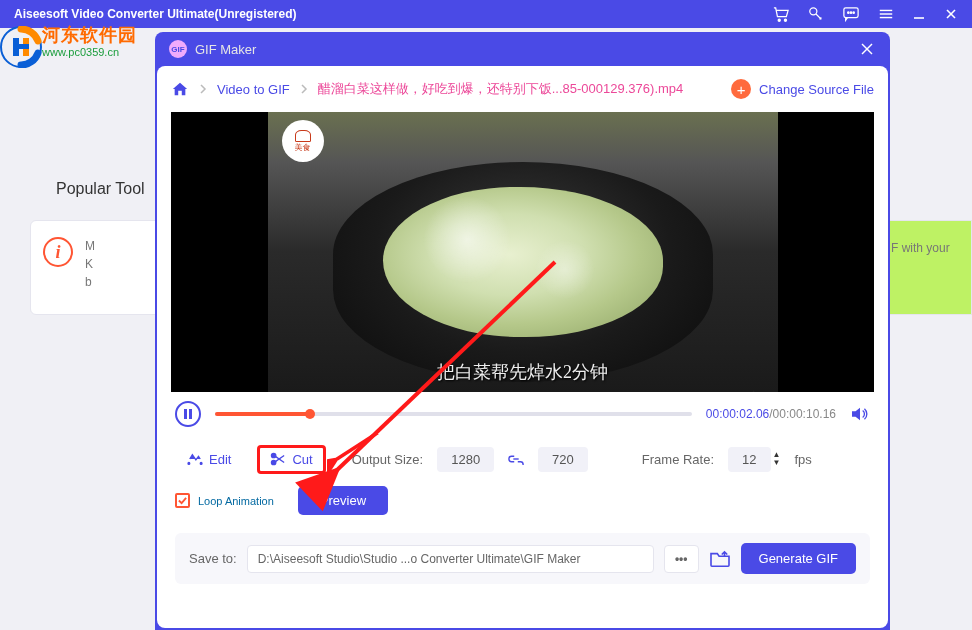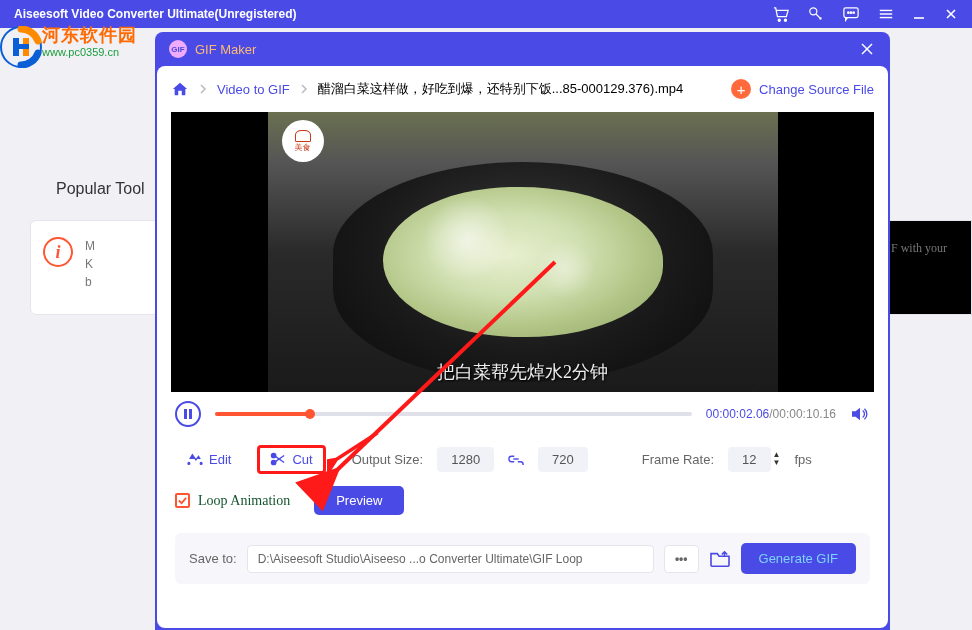--- a/index.html
+++ b/index.html
@@ -13,35 +13,35 @@
 .watermark { position: absolute; top: 26px; left: 0; z-index: 50; display: flex; }
 .watermark-logo { width: 42px; height: 42px; }
 .watermark-text { line-height: 1.1; }
 .wm-cn { color: #ff6a00; font-size: 18px; font-weight: bold; letter-spacing: 1px; }
 .wm-url { color: #1a9d3c; font-size: 11px; }
 
 .bg-popular { position: absolute; top: 180px; left: 56px; font-size: 16px; color: #333; }
 .bg-card-left { position: absolute; top: 220px; left: 30px; width: 135px; height: 95px; background: #fff; border: 1px solid #e5e5ee; border-radius: 6px; padding: 16px 12px; display: flex; gap: 12px; align-items: flex-start; }
 .info-icon { width: 30px; height: 30px; border: 2px solid #ff5533; border-radius: 50%; display: flex; align-items: center; justify-content: center; color: #ff5533; font-size: 18px; font-style: italic; font-family: serif; font-weight: bold; flex-shrink: 0; }
 .bg-card-text { color: #777; font-size: 12px; line-height: 1.5; }
-.bg-card-right { position: absolute; top: 220px; right: 0; width: 90px; height: 95px; background: #000000; border: 1px solid #e5e5ee; border-radius: 6px 0 0 6px; padding: 20px 8px 0 8px; color: #777; font-size: 12px; font-family: Liberation Serif, serif; }
+.bg-card-right { position: absolute; top: 220px; right: 0; width: 90px; height: 95px; background: #bef264; border: 1px solid #e5e5ee; border-radius: 6px 0 0 6px; padding: 20px 8px 0 8px; color: #777; font-size: 12px; }
 
 .dialog { position: absolute; top: 32px; left: 155px; width: 735px; height: 598px; background: #4a4ae6; border-radius: 8px 8px 0 0; display: flex; flex-direction: column; }
 .dialog-header { height: 34px; display: flex; align-items: center; padding: 0 14px; gap: 8px; }
 .gif-icon { width: 18px; height: 18px; background: #f0abfc; border-radius: 50%; display: flex; align-items: center; justify-content: center; color: #4a4ae6; font-size: 8px; font-weight: bold; }
-.dialog-title { color: #fdba74; font-size: 13px; font-weight: 500; flex: 1; }
+.dialog-title { color: #e5e5e5; font-size: 13px; font-weight: 500; flex: 1; }
 .dialog-close { color: #fff; width: 18px; height: 18px; cursor: pointer; }
 
 .dialog-body { flex: 1; background: #fff; border-radius: 8px; margin: 0 2px 2px 2px; display: flex; flex-direction: column; }
 
 .breadcrumb { height: 46px; display: flex; align-items: center; padding: 0 14px; gap: 10px; }
 .home-icon { color: #4a4ae6; }
 .bc-text { color: #4a4ae6; font-size: 13px; font-weight: 500; }
 .bc-chev { color: #bbb; }
-.bc-file { color: #000000; font-size: 13px; }
+.bc-file { color: #ec4899; font-size: 13px; }
 .change-source { display: flex; align-items: center; gap: 8px; color: #4a4ae6; font-size: 13px; font-weight: 500; margin-left: auto; cursor: pointer; }
 .plus-circle { width: 20px; height: 20px; background: #ff6a3d; border-radius: 50%; display: flex; align-items: center; justify-content: center; color: #fff; font-size: 15px; line-height: 1; }
 
 .video-area { margin: 0 14px; height: 280px; background: #000; position: relative; display: flex; align-items: center; justify-content: center; }
 .video-frame { width: 510px; height: 100%; position: relative; background: linear-gradient(180deg, #6a7050 0%, #555 18%, #2a2a2a 50%, #1a1a1a 100%); overflow: hidden; }
 .wok { position: absolute; bottom: 10px; left: 50%; transform: translateX(-50%); width: 380px; height: 220px; background: radial-gradient(ellipse at center 40%, #3a3a3a 0%, #1a1a1a 55%, #0a0a0a 100%); border-radius: 50% / 42%; }
 .veg { position: absolute; bottom: 55px; left: 50%; transform: translateX(-50%); width: 280px; height: 150px; background: radial-gradient(ellipse at 45% 45%, #e8f0d0 0%, #d0dfb0 35%, #b5c88a 60%, #8aa060 100%); border-radius: 48% 52% 50% 50% / 50% 50% 48% 52%; }
 .veg::before { content:""; position:absolute; width:100%; height:100%; background: radial-gradient(circle at 30% 35%, rgba(255,255,255,0.6) 0%, transparent 20%), radial-gradient(circle at 65% 55%, rgba(255,255,255,0.4) 0%, transparent 15%); border-radius:inherit; }
 .chef-badge { position: absolute; top: 8px; left: 14px; width: 42px; height: 42px; background: #fff; border-radius: 50%; display:flex; flex-direction:column; align-items:center; justify-content:center; font-size:8px; color:#c83a1a; }
 .chef-badge::before { content:""; width:14px; height:10px; background:#fff; border:1px solid #c83a1a; border-radius:40% 40% 10% 10%; }
@@ -69,29 +69,29 @@
 .stepper { display: flex; align-items: center; gap: 2px; }
 .step-btns { display: flex; flex-direction: column; }
 .step-btns span { font-size: 8px; color: #333; line-height: 1; cursor: pointer; }
 .fps { color: #666; font-size: 13px; }
 
 .arrow-annotation { position: absolute; left: 170px; top: -2px; width: 260px; height: 50px; pointer-events: none; }
 
 .loop-row { display: flex; align-items: center; padding: 4px 18px 8px; gap: 24px; }
 .checkbox { width: 15px; height: 15px; border: 2px solid #ff5533; border-radius: 2px; display: flex; align-items: center; justify-content: center; }
 .checkbox svg { stroke: #ff5533; }
-.check-label { color: #14532d; font-size: 14px; margin-left: -16px; font-family: Liberation Serif, serif; }
+.check-label { color: #0369a1; font-size: 11px; margin-left: -16px; }
 .preview-btn { background: #4a4ae6; color: #fff; padding: 7px 22px; border-radius: 5px; font-size: 13px; cursor: pointer; }
 
 .save-row { margin: 10px 18px 0; padding: 10px 14px; background: #f7f7fb; border-radius: 6px; display: flex; align-items: center; gap: 10px; }
 .save-label { color: #666; font-size: 13px; }
 .save-path { flex: 1; background: #fff; border: 1px solid #e5e5ee; border-radius: 4px; padding: 6px 10px; color: #666; font-size: 12px; white-space: nowrap; overflow: hidden; text-overflow: ellipsis; }
 .three-dots { background: #fff; border: 1px solid #e5e5ee; border-radius: 4px; padding: 6px 10px; color: #666; font-size: 12px; font-weight: bold; cursor: pointer; }
 .folder-icon { color: #4a4ae6; cursor: pointer; }
-.generate-btn { background: #4a4ae6; color: #7dd3fc; padding: 8px 18px; border-radius: 5px; font-size: 13px; font-weight: 500; cursor: pointer; margin-left: auto; }
+.generate-btn { background: #4a4ae6; color: #ffffff; padding: 8px 18px; border-radius: 5px; font-size: 13px; font-weight: 500; cursor: pointer; margin-left: auto; }
 </style>
 </head>
 <body>
 
 <div class="titlebar">
   <span class="titlebar-text">Aiseesoft Video Converter Ultimate(Unregistered)</span>
   <div class="titlebar-icons">
     <svg width="18" height="16" viewBox="0 0 20 18" stroke-width="1.4">
         <path d="M2 2h2l2 10h10l2-7H5"></path>
         <circle cx="8" cy="16" r="1.2" fill="#fff"></circle>
@@ -261,21 +261,21 @@
         <svg width="11" height="9" viewBox="0 0 12 10" fill="none" stroke-width="2">
             <path d="M2 5l3 3 5-6"></path>
           </svg>
       </div>
       <span class="check-label">Loop Animation</span>
       <div class="preview-btn">Preview</div>
     </div>
 
     <div class="save-row">
       <span class="save-label">Save to:</span>
-      <div class="save-path">D:\Aiseesoft Studio\Aiseeso ...o Converter Ultimate\GIF Loop</div>
+      <div class="save-path">D:\Aiseesoft Studio\Studio ...o Converter Ultimate\GIF Maker</div>
       <div class="three-dots">•••</div>
       <svg class="folder-icon" width="22" height="18" viewBox="0 0 24 20" fill="none" stroke="#4a4ae6" stroke-width="1.8">
           <path d="M2 4h7l2 3h11v10a1 1 0 01-1 1H3a1 1 0 01-1-1V4z"></path>
           <path d="M17 2v5M14.5 4.5L17 2l2.5 2.5" stroke-linecap="round"></path>
         </svg>
       <div class="generate-btn">Generate GIF</div>
     </div>
   </div>
 </div>
 

